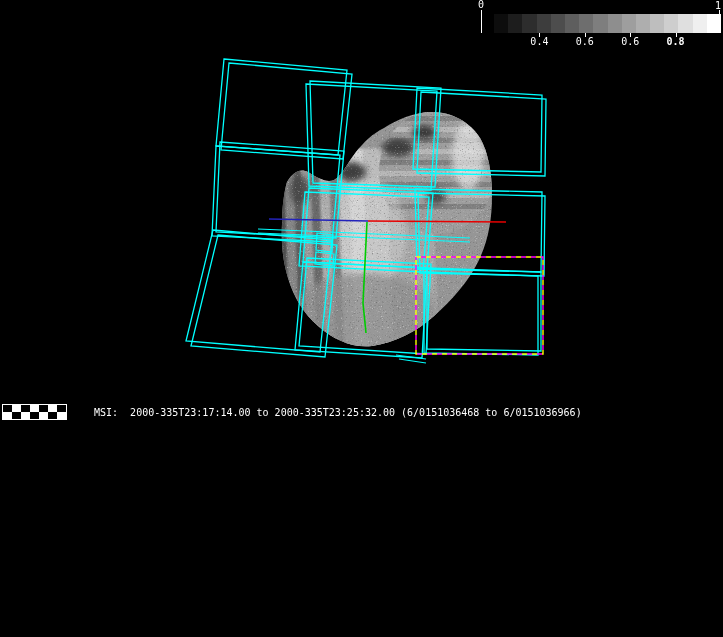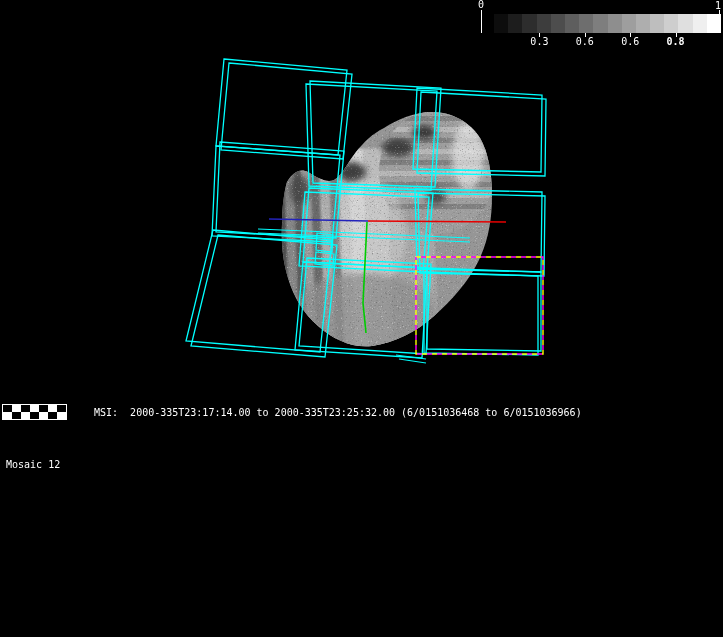--- a/index.html
+++ b/index.html
@@ -163,21 +163,21 @@
         <div style="background: rgb(158, 158, 158);"></div>
         <div style="background: rgb(174, 174, 174);"></div>
         <div style="background: rgb(190, 190, 190);"></div>
         <div style="background: rgb(206, 206, 206);"></div>
         <div style="background: rgb(223, 223, 223);"></div>
         <div style="background: rgb(239, 239, 239);"></div>
         <div style="background: rgb(255, 255, 255);"></div>
       </div>
     <div id="cb-ticks">
         <div class="cb-tick" style="left: 61.4px;"></div>
-        <div class="cb-lab" style="left: 61.4px;">0.3</div>
+        <div class="cb-lab" style="left: 61.4px;">0.4</div>
         <div class="cb-tick" style="left: 106.8px;"></div>
         <div class="cb-lab" style="left: 106.8px;">0.6</div>
         <div class="cb-tick" style="left: 152.2px;"></div>
         <div class="cb-lab" style="left: 152.2px;">0.6</div>
         <div class="cb-tick" style="left: 197.6px;"></div>
         <div class="cb-lab" style="left: 197.6px; font-weight: bold;">0.8</div>
       </div>
   </div>
 
   <div class="sb-label">5 km</div>
@@ -193,16 +193,15 @@
       <div style="background: rgb(0, 0, 0);"></div>
       <div style="background: rgb(255, 255, 255);"></div>
       <div style="background: rgb(0, 0, 0);"></div>
       <div style="background: rgb(255, 255, 255);"></div>
       <div style="background: rgb(0, 0, 0);"></div>
       <div style="background: rgb(255, 255, 255);"></div>
     </div>
 
   <div class="status-line">MSI:  2000-335T23:17:14.00 to 2000-335T23:25:32.00 (6/0151036468 to 6/0151036966)</div>
   <div class="info-block">
-    <div>Mosaic 12</div>
   </div>
 
 </div>
 
 </body></html>

